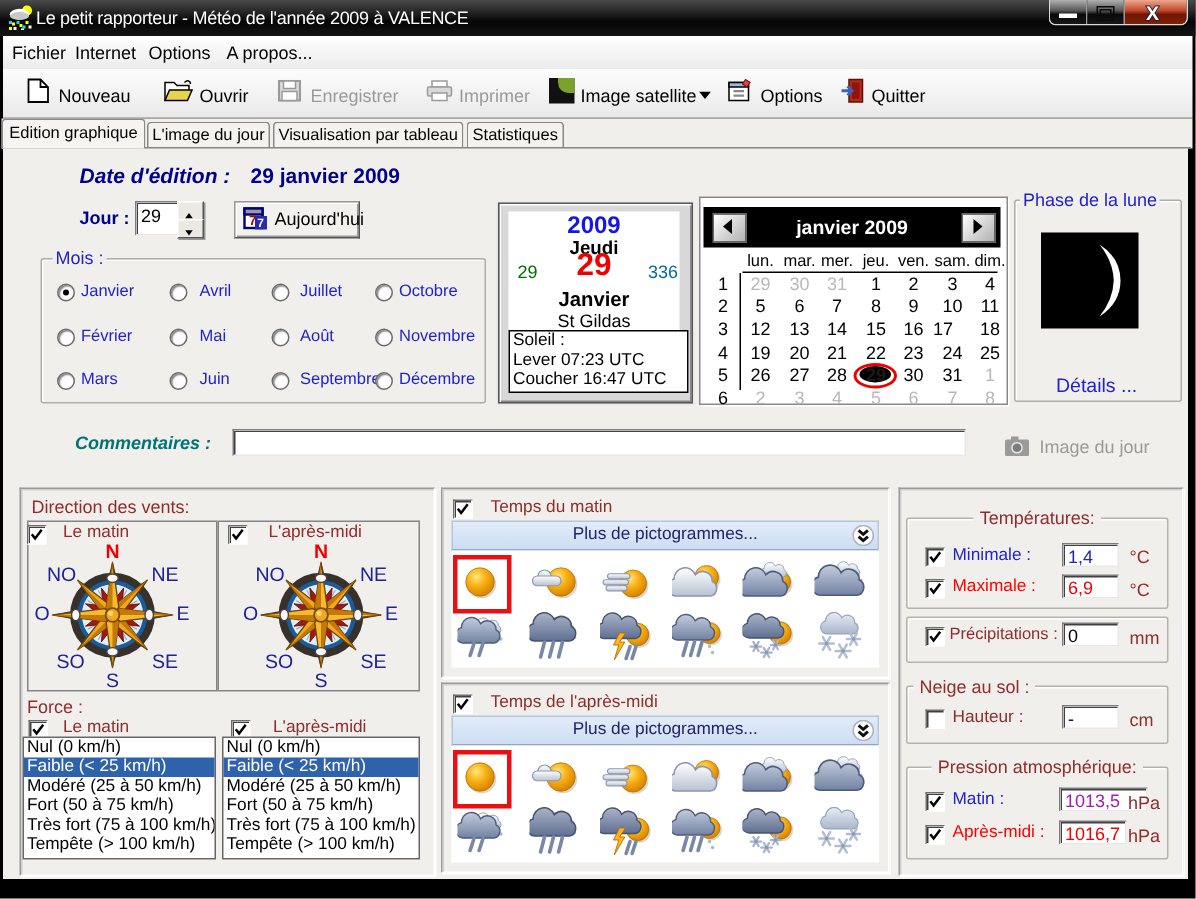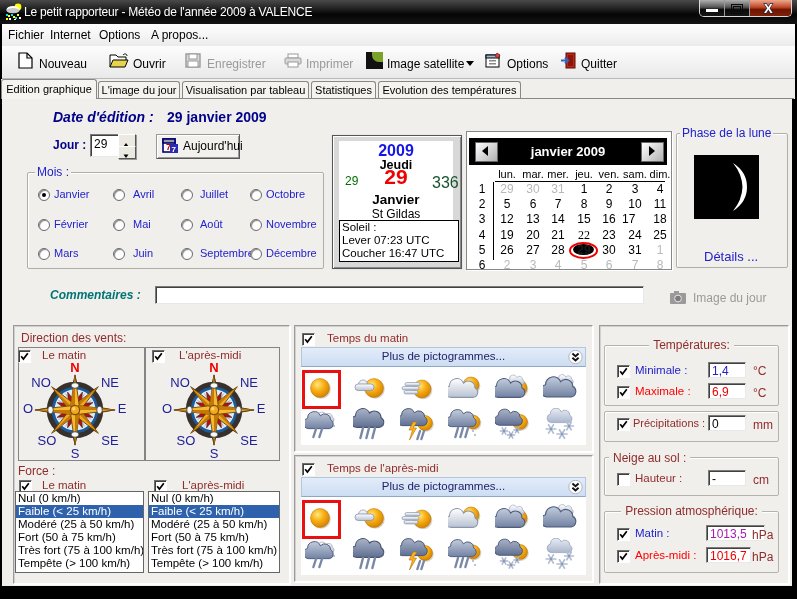--- a/index.html
+++ b/index.html
@@ -157,21 +157,20 @@
     </svg>
     <div class="tbtn" style="left:579px;top:5px">Quitter</div>
   </div>
 
   <div class="tabzone" style="left:1px;width:794px;">
     <div style="position:absolute;left:0;top:19px;width:793px;height:1px;background:#888;"></div>
     <div class="tab sel" style="left:0px;width:96px;">Edition graphique</div>
     <div class="tab" style="left:97px;width:82px;">L'image du jour</div>
     <div class="tab" style="left:181px;width:127px;">Visualisation par tableau</div>
     <div class="tab" style="left:310px;width:65px;">Statistiques</div>
-    <div class="tab" style="left:377px;width:143px;">Evolution des températures</div>
   </div>
 
   <div class="content" id="content">
 
     <div class="lbl navy" style="left:51px;top:10px;font-size:14px;font-weight:bold;font-style:italic;">Date d'édition :</div>
     <div class="lbl navy" style="left:165px;top:10px;font-size:14px;font-weight:bold;">29 janvier 2009</div>
 
     <div class="lbl navy" style="left:51px;top:39px;font-weight:bold;">Jour :</div>
     <div class="field" style="left:88px;top:35px;width:24px;height:19px;padding-left:3px;padding-top:2px;">29</div>
     <div class="abs" style="left:116px;top:35px;width:16px;height:11px;background:#ece9e2;border:1px solid #fff;border-right-color:#555;border-bottom-color:#555;box-shadow:1px 1px 0 #999;">
@@ -219,21 +218,21 @@
 <div class="lbl blue" style="left:198px;top:148px;font-size:11px;">Septembre</div>
 <div class="radio" style="left:248px;top:149px;"></div>
 <div class="lbl blue" style="left:264px;top:148px;font-size:11px;">Décembre</div>
 
     <div class="abs" style="left:330px;top:36px;width:128px;height:132px;background:#d8d8d8;border:1px solid #555;box-shadow:inset 1px 1px 0 #fff, inset -1px -1px 0 #888, 0 0 0 1px #e8e8e8;">
       <div class="abs" style="left:6px;top:5px;width:114px;height:121px;background:#fff;"></div>
       <div class="abs" style="left:6px;top:6px;width:114px;text-align:center;color:#1515e8;font-size:16px;font-weight:bold;">2009</div>
       <div class="abs" style="left:6px;top:22px;width:114px;text-align:center;color:#000;font-size:12.5px;font-weight:bold;">Jeudi</div>
       <div class="abs" style="left:12px;top:38px;color:#007000;font-size:12px;">29</div>
       <div class="abs" style="left:6px;top:30px;width:114px;text-align:center;color:#f00000;font-size:21px;font-weight:bold;line-height:21px;">29</div>
-      <div class="abs" style="left:99px;top:38px;color:#14532d;font-size:16px;">336</div>
+      <div class="abs" style="left:99px;top:38px;color:#0369a1;font-size:12px;">336</div>
       <div class="abs" style="left:6px;top:56px;width:114px;text-align:center;color:#000;font-size:13.5px;font-weight:bold;">Janvier</div>
       <div class="abs" style="left:6px;top:71px;width:114px;text-align:center;color:#000;font-size:12px;">St Gildas</div>
       <div class="abs" style="left:6px;top:84px;width:116px;height:40px;background:#fff;border:1px solid #000;font-size:11.5px;color:#000;line-height:13px;padding-left:2px;">Soleil :<br>Lever 07:23 UTC<br>Coucher 16:47 UTC</div>
     </div>
 
     <div class="abs" style="left:464px;top:32px;width:204px;height:137px;background:#fff;border:1px solid #888;box-shadow:1px 1px 0 #fff;">
       <div class="abs" style="left:2px;top:6px;width:198px;height:27px;background:#000;"></div>
       <div class="abs" style="left:2px;top:12px;width:198px;text-align:center;color:#fff;font-size:13px;font-weight:bold;">janvier 2009</div>
       <div class="abs" style="left:8px;top:10px;width:21px;height:18px;background:linear-gradient(135deg,#fff,#b0b0b0);border:1px solid #666;">
         <svg width="19" height="16" viewBox="0 0 19 16">
@@ -275,21 +274,21 @@
 <div class="abs" style="left:27px;top:80px;width:26px;text-align:center;font-size:12px;color:#000;">12</div>
 <div class="abs" style="left:53px;top:80px;width:26px;text-align:center;font-size:12px;color:#000;">13</div>
 <div class="abs" style="left:78px;top:80px;width:26px;text-align:center;font-size:12px;color:#000;">14</div>
 <div class="abs" style="left:104px;top:80px;width:26px;text-align:center;font-size:12px;color:#000;">15</div>
 <div class="abs" style="left:129px;top:80px;width:26px;text-align:center;font-size:12px;color:#000;">16</div>
 <div class="abs" style="left:155px;top:80px;width:26px;font-size:12px;color:#000;">17</div>
 <div class="abs" style="left:180px;top:80px;width:26px;text-align:center;font-size:12px;color:#000;">18</div>
 <div class="abs" style="left:27px;top:96px;width:26px;text-align:center;font-size:12px;color:#000;">19</div>
 <div class="abs" style="left:53px;top:96px;width:26px;text-align:center;font-size:12px;color:#000;">20</div>
 <div class="abs" style="left:78px;top:96px;width:26px;text-align:center;font-size:12px;color:#000;">21</div>
-<div class="abs" style="left:104px;top:96px;width:26px;text-align:center;font-size:12px;color:#000;font-family:Liberation Serif, serif;">22</div>
+<div class="abs" style="left:104px;top:96px;width:26px;text-align:center;font-size:12px;color:#000;">22</div>
 <div class="abs" style="left:129px;top:96px;width:26px;text-align:center;font-size:12px;color:#000;">23</div>
 <div class="abs" style="left:155px;top:96px;width:26px;text-align:center;font-size:12px;color:#000;">24</div>
 <div class="abs" style="left:180px;top:96px;width:26px;text-align:center;font-size:12px;color:#000;">25</div>
 <div class="abs" style="left:27px;top:111px;width:26px;text-align:center;font-size:12px;color:#000;">26</div>
 <div class="abs" style="left:53px;top:111px;width:26px;text-align:center;font-size:12px;color:#000;">27</div>
 <div class="abs" style="left:78px;top:111px;width:26px;text-align:center;font-size:12px;color:#000;">28</div>
 <div class="abs" style="left:106px;top:112px;width:21px;height:11px;background:#000;border-radius:50%;"></div>
 <div class="abs" style="left:104px;top:111px;width:26px;text-align:center;font-size:12px;color:#1a1a1a;font-weight:bold;">29</div>
 <div class="abs" style="left:129px;top:111px;width:26px;text-align:center;font-size:12px;color:#000;">30</div>
 <div class="abs" style="left:155px;top:111px;width:26px;text-align:center;font-size:12px;color:#000;">31</div>

